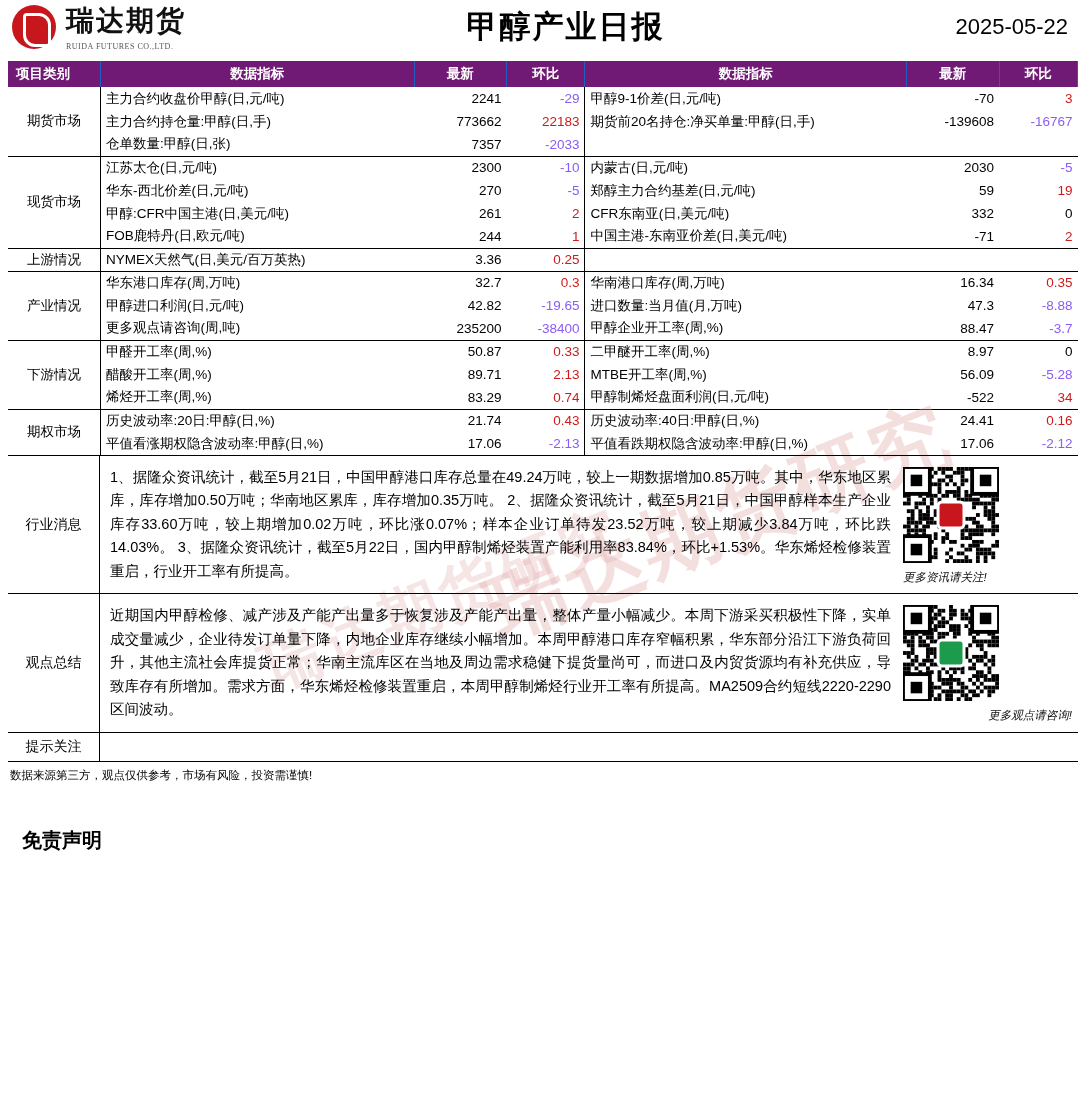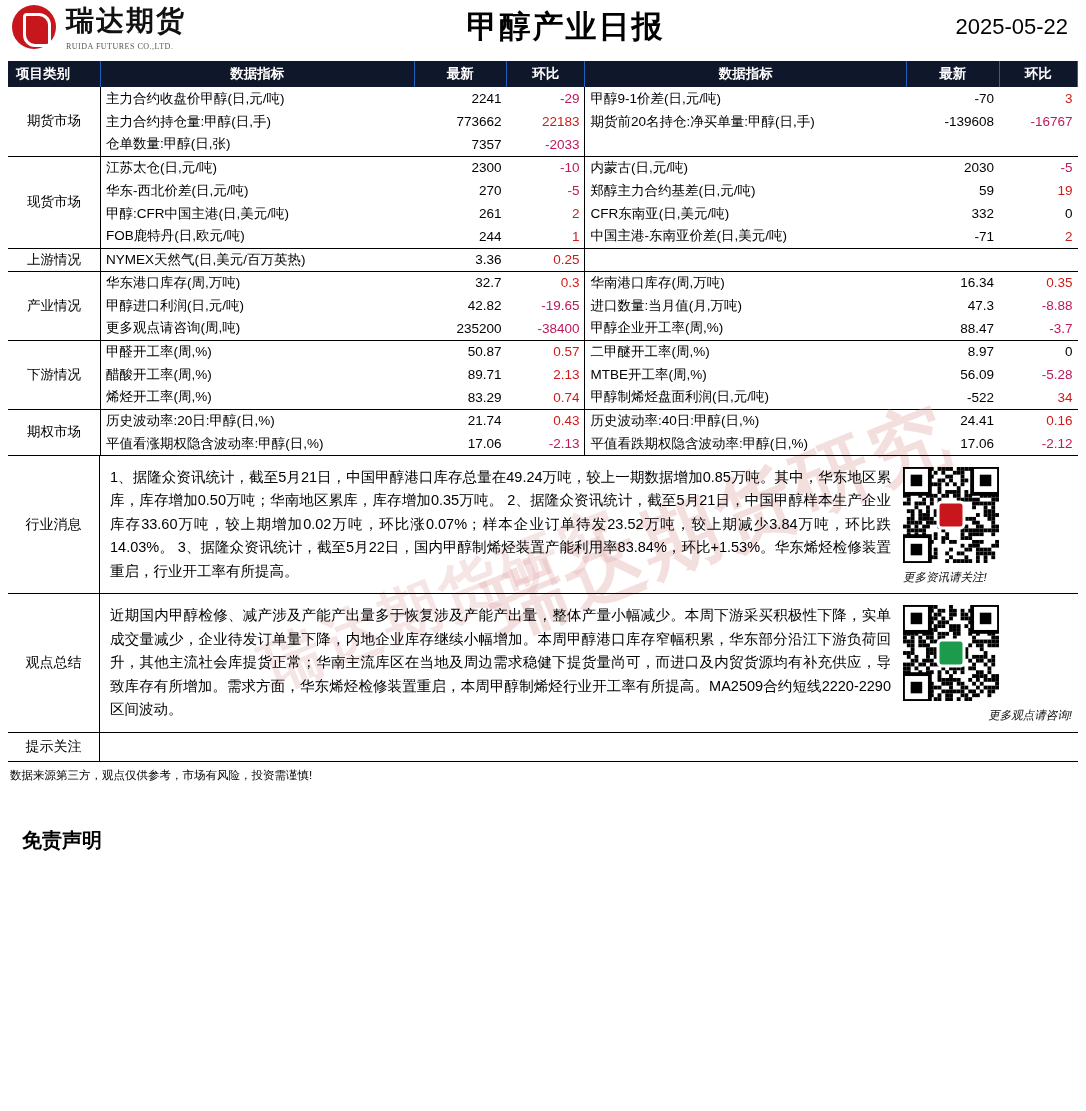--- a/index.html
+++ b/index.html
@@ -31,34 +31,34 @@
     font-size: 31px; font-weight: bold; letter-spacing: 2px;
   }
   .doc-date { width: 215px; flex: 0 0 215px; text-align: right; font-size: 22px; padding-right: 6px; }
 
   
   table.main { width: 100%; border-collapse: collapse; table-layout: fixed; }
   table.main th, table.main td {
     font-size: 13.5px; padding: 2px 5px; vertical-align: middle;
   }
   thead th {
-    background: #0f172a; color: #fff; font-weight: bold;
+    background: #701a75; color: #fff; font-weight: bold;
     height: 26px; text-align: center; border-right: 1px solid #1f5fbf;
   }
   thead th.cat { text-align: left; padding-left: 8px; }
   tbody td { height: 23px; }
   td.cat {
     text-align: center; font-size: 14px;
     border-right: 1px solid #000;
   }
   td.label { padding-left: 6px; }
   td.num { text-align: right; padding-right: 12px; }
   td.mid { border-left: 1px solid #000; padding-left: 6px; }
   .red { color: #d01a1a; }
-  .blue { color: #be185d; }
+  .blue { color: #8b5cf6; }
   .grp-top > td { border-top: 1px solid #000; }
 
   
   col.c1 { width: 92px; }
   col.c2 { width: 312px; }
   col.c3 { width: 92px; }
   col.c4 { width: 78px; }
   col.c5 { width: 320px; }
   col.c6 { width: 92px; }
   col.c7 { width: 78px; }
@@ -248,21 +248,21 @@
           <td class="num">235200</td>
           <td class="num blue">-38400</td>
           <td class="mid">甲醇企业开工率(周,%)</td>
           <td class="num">88.47</td>
           <td class="num blue">-3.7</td>
         </tr>
         <tr class="grp-top">
           <td class="cat" rowspan="3">下游情况</td>
           <td class="label">甲醛开工率(周,%)</td>
           <td class="num">50.87</td>
-          <td class="num red">0.57</td>
+          <td class="num red">0.33</td>
           <td class="mid">二甲醚开工率(周,%)</td>
           <td class="num">8.97</td>
           <td class="num">0</td>
         </tr>
         <tr>
           <td class="label">醋酸开工率(周,%)</td>
           <td class="num">89.71</td>
           <td class="num red">2.13</td>
           <td class="mid">MTBE开工率(周,%)</td>
           <td class="num">56.09</td>

